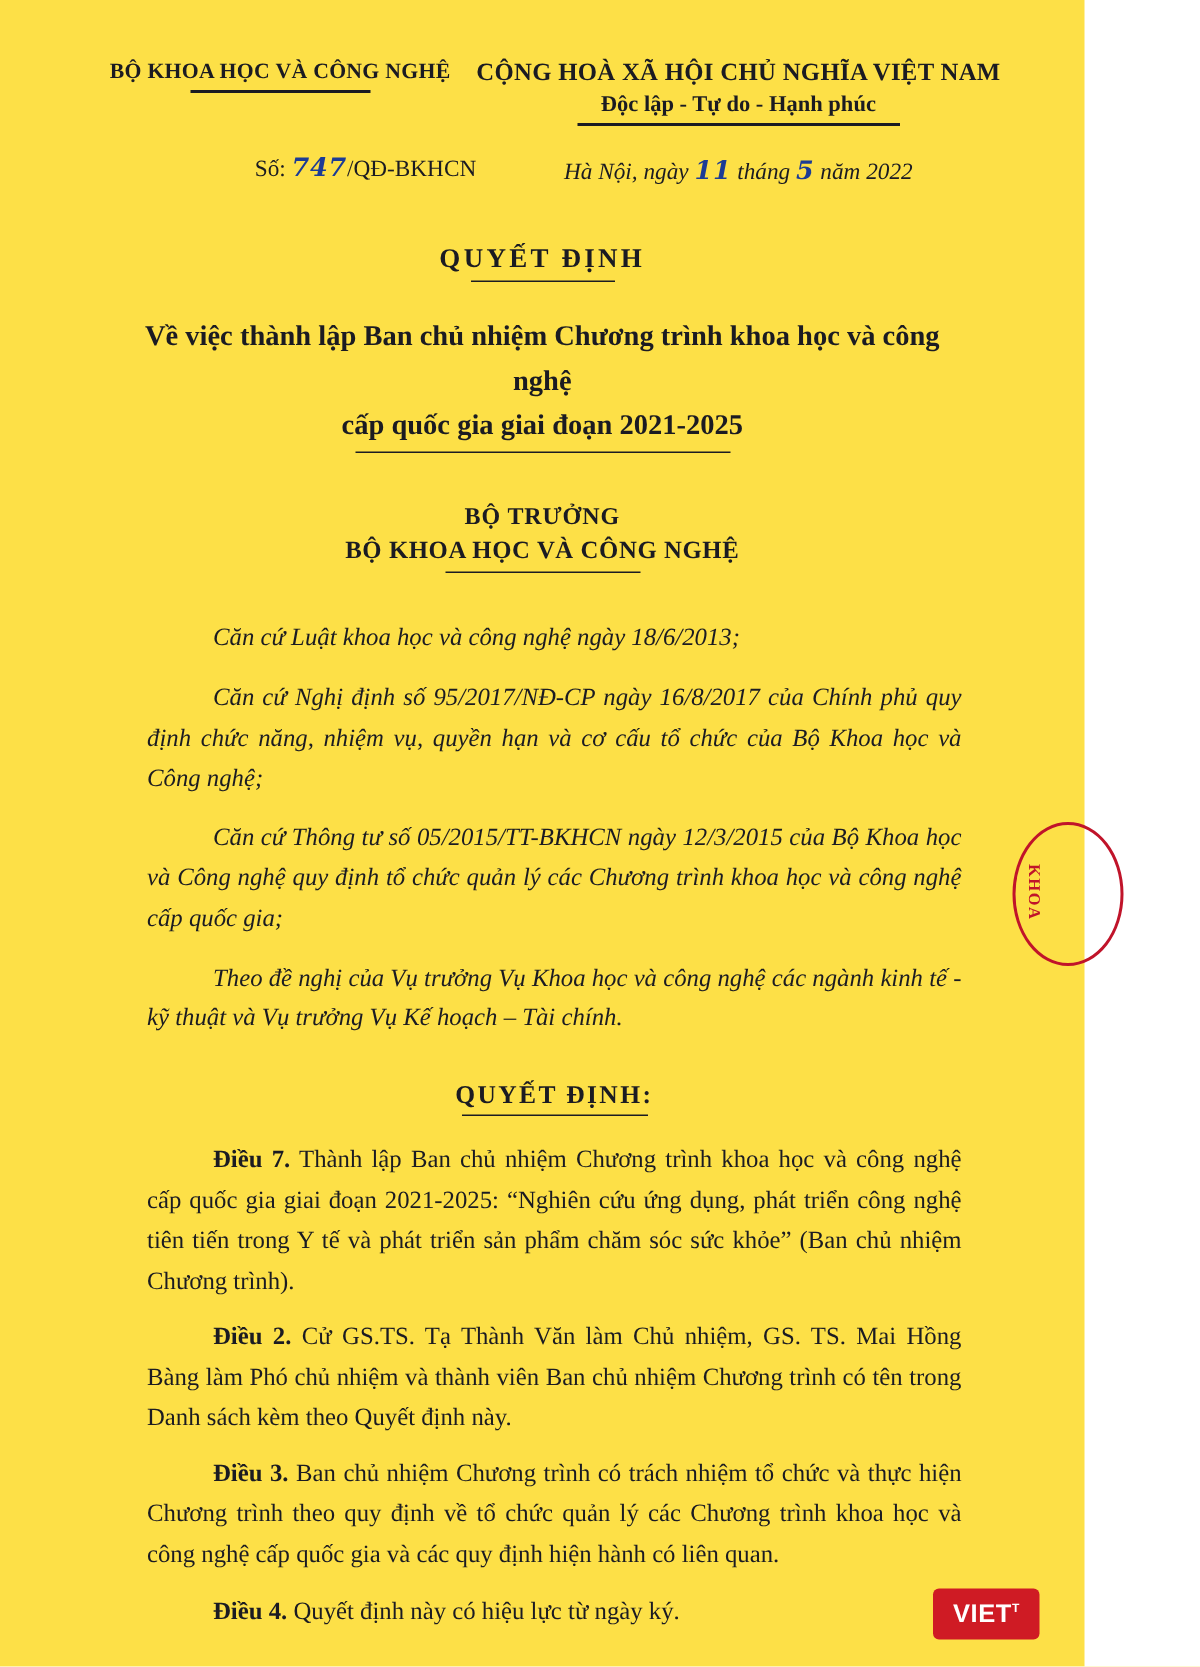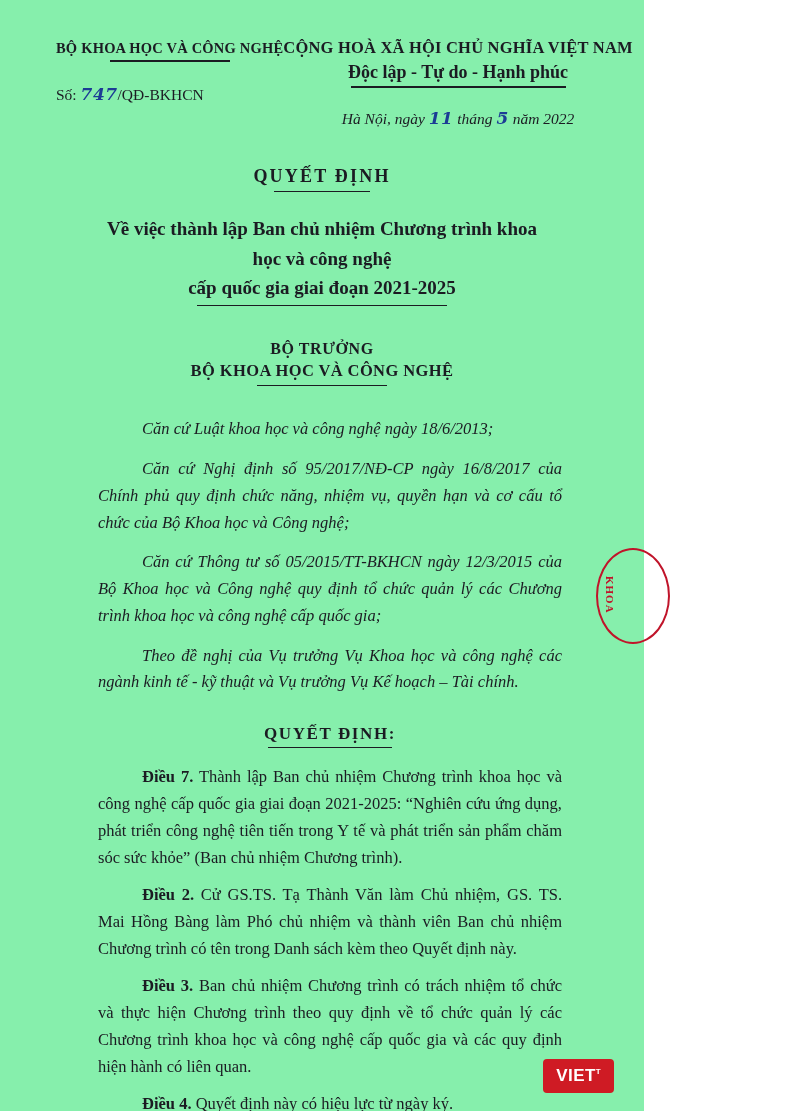--- a/index.html
+++ b/index.html
@@ -11,23 +11,23 @@
     width: 800px;
     height: 1111px;
     position: relative;
     overflow: hidden;
     font-family: "Liberation Serif", serif;
     color: #1b1b22;
   }
 
   .page {
     position: relative;
-    width: 644px;
+    width: 723px;
     height: 1111px;
-    background: #86efac;
+    background: #fde047;
   }
 
   
   .header {
     display: flex;
     padding: 30px 56px 0 56px;
     justify-content: space-between;
   }
   .header-left {
     width: 300px;
@@ -53,35 +53,35 @@
   }
   .nation-title {
     font-weight: bold;
     font-size: 16.5px;
     letter-spacing: .2px;
     white-space: nowrap;
     text-align: right;
   }
   .nation-motto {
     font-weight: bold;
-    font-size: 18px;
+    font-size: 15px;
     margin-top: 4px;
     white-space: nowrap;
   }
   .motto-rule {
     width: 215px;
     height: 1.6px;
     background: #1b1b22;
     margin: 3px auto 0 auto;
   }
 
   .doc-number {
-    margin-top: 22px;
+    margin-top: 40px;
     font-size: 15.5px;
-    text-align: left;
+    text-align: right;
     white-space: nowrap;
   }
   .handwritten {
     font-family: "DejaVu Serif", serif;
     color: #1c3c95;
     font-weight: bold;
     font-style: italic;
     font-size: 17px;
     letter-spacing: .5px;
   }

